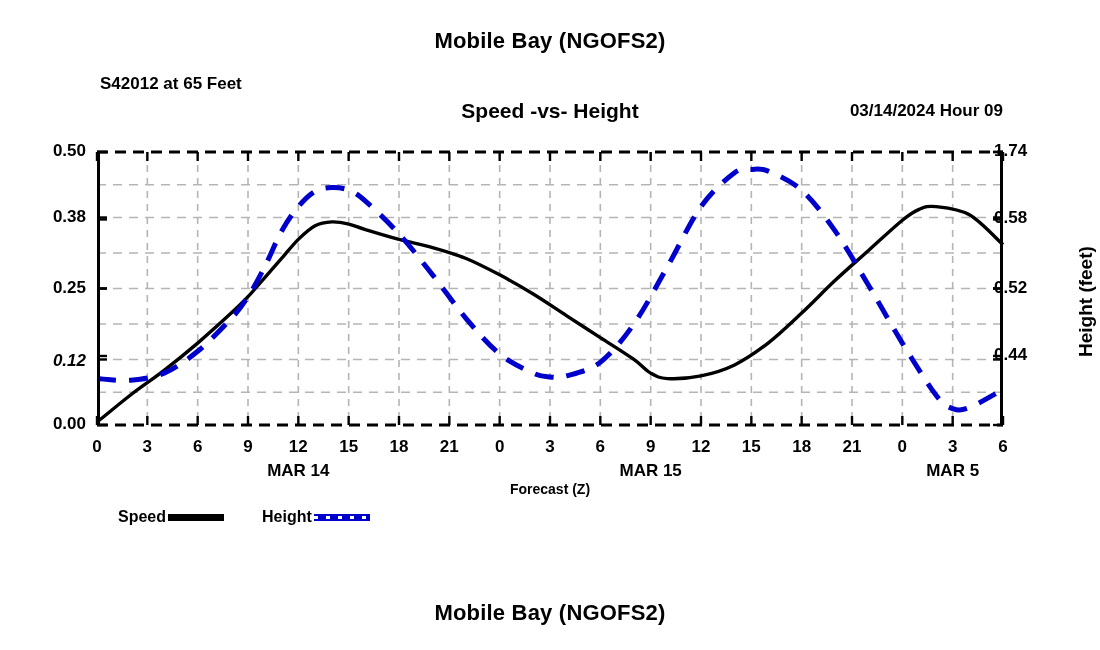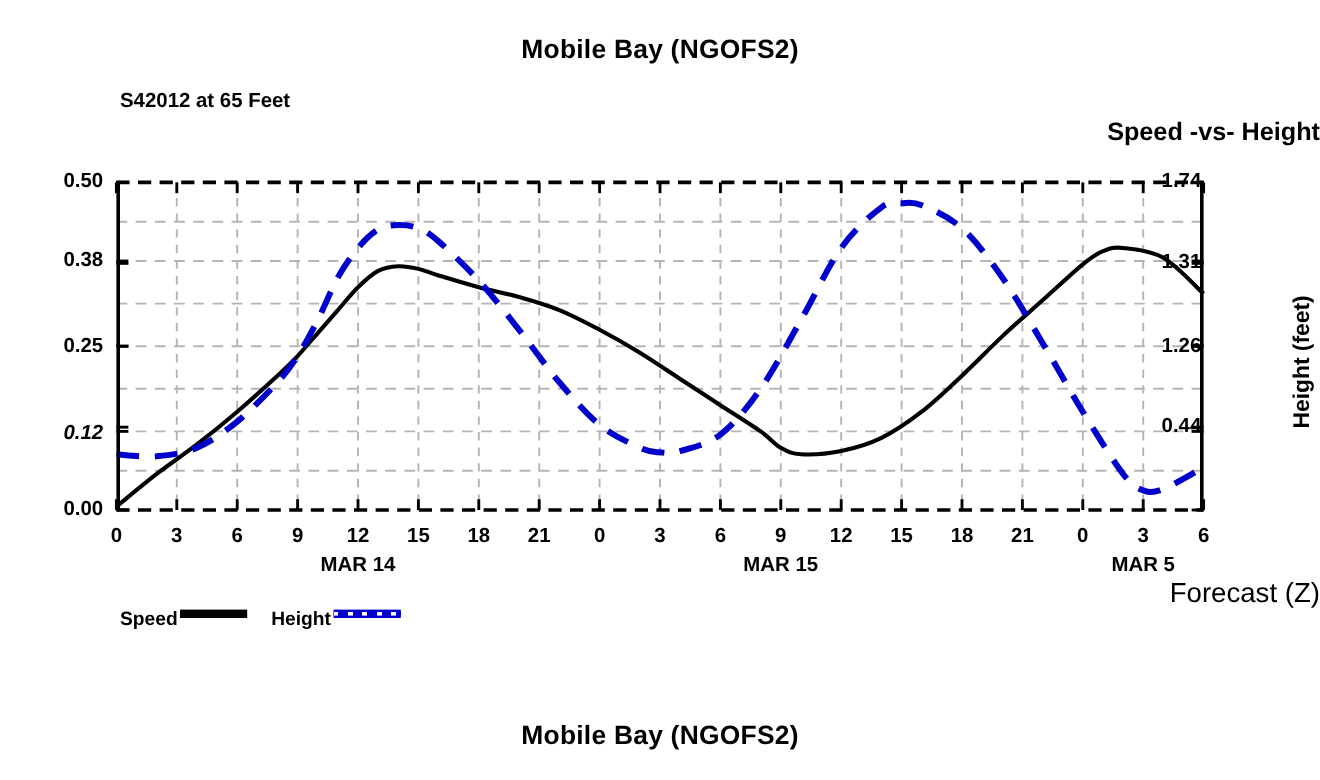--- a/index.html
+++ b/index.html
@@ -46,21 +46,21 @@
     font-size: 17px;
   }
   #coords-line {
     left: 100px;
     top: 101px;
     font-size: 17px;
   }
   #subtitle {
     left: 0; right: 0;
     top: 99px;
-    text-align: right;
+    text-align: center;
     font-size: 21px;
   }
   #runtime {
     right: 97px;
     top: 101px;
     font-size: 17px;
   }
 
   
   #plot-area {
@@ -86,21 +86,21 @@
   }
 
   
   .ytick {
     position: absolute;
     font-size: 17px;
     font-weight: bold;
     white-space: nowrap;
   }
   .ytick-left { right: 1014px; }
-  .ytick-right { left: 968px; text-align: center; }
+  .ytick-right { left: 994px; text-align: center; }
 
   .xtick {
     position: absolute;
     font-size: 17px;
     font-weight: bold;
     text-align: center;
     white-space: nowrap;
     top: 437px;
     transform: translateX(-50%);
   }
@@ -120,37 +120,38 @@
     font-size: 19px;
     font-weight: bold;
     transform-origin: 0 0;
     transform: rotate(-90deg);
     white-space: nowrap;
   }
   #xlabel {
     position: absolute;
     left: 0; right: 0;
     top: 481px;
-    text-align: right;
-    font-size: 23px;
-    font-weight: normal;
+    text-align: center;
+    font-size: 14px;
+    font-weight: bold;
   }
 
   
   #legend {
     position: absolute;
     left: 100px;
     top: 508px;
     display: flex;
     align-items: center;
     gap: 0px;
   }
   .legend-entry {
     display: flex;
-    align-items: flex-start;
+    align-items: center;
+    margin-left: 18px;
   }
   .legend-label {
     font-size: 16px;
     font-weight: bold;
   }
   .legend-swatch {
     width: 56px;
     height: 7px;
     margin-left: 2px;
     margin-right: 20px;
@@ -172,20 +173,21 @@
 </style>
 </head>
 <body>
 
 <div class="page">
 
   <div class="txt" id="main-title">Mobile Bay (NGOFS2)</div>
 
   <div class="txt" id="station-line">S42012 at 65 Feet</div>
   <div class="txt" id="subtitle">Speed -vs- Height</div>
+  <div class="txt" id="runtime">03/14/2024 Hour 09</div>
 
   <div id="ylabel-right">Height (feet)</div>
   <div class="txt" id="xlabel">Forecast (Z)</div>
 
   <div id="plot-area">
     <svg id="grid-svg" viewBox="0 0 906 273" preserveAspectRatio="none">
         <line x1="50.33333333333333" x2="50.33333333333333" y1="0" y2="273" stroke="#b5b5b5" stroke-width="1.6" stroke-dasharray="7,6"></line>
         <line x1="100.66666666666666" x2="100.66666666666666" y1="0" y2="273" stroke="#b5b5b5" stroke-width="1.6" stroke-dasharray="7,6"></line>
         <line x1="151" x2="151" y1="0" y2="273" stroke="#b5b5b5" stroke-width="1.6" stroke-dasharray="7,6"></line>
         <line x1="201.33333333333331" x2="201.33333333333331" y1="0" y2="273" stroke="#b5b5b5" stroke-width="1.6" stroke-dasharray="7,6"></line>
@@ -277,22 +279,22 @@
       </svg>
   </div>
 
   <div id="ticks-layer">
       <div class="ytick ytick-left" style="top: 414px;">0.00</div>
       <div class="ytick ytick-left" style="top: 351px; font-style: italic;">0.12</div>
       <div class="ytick ytick-left" style="top: 277.5px;">0.25</div>
       <div class="ytick ytick-left" style="top: 206.52px;">0.38</div>
       <div class="ytick ytick-left" style="top: 141px;">0.50</div>
       <div class="ytick ytick-right" style="top: 344.966px;">0.44</div>
-      <div class="ytick ytick-right" style="top: 277.5px;">1.26</div>
-      <div class="ytick ytick-right" style="top: 208.466px;">1.31</div>
+      <div class="ytick ytick-right" style="top: 277.5px;">0.52</div>
+      <div class="ytick ytick-right" style="top: 208.466px;">0.58</div>
       <div class="ytick ytick-right" style="top: 141px;">1.74</div>
       <div class="xtick" style="left: 97px;">0</div>
       <div class="xtick" style="left: 147.333px;">3</div>
       <div class="xtick" style="left: 197.667px;">6</div>
       <div class="xtick" style="left: 248px;">9</div>
       <div class="xtick" style="left: 298.333px;">12</div>
       <div class="xtick" style="left: 348.667px;">15</div>
       <div class="xtick" style="left: 399px;">18</div>
       <div class="xtick" style="left: 449.333px;">21</div>
       <div class="xtick" style="left: 499.667px;">0</div>

